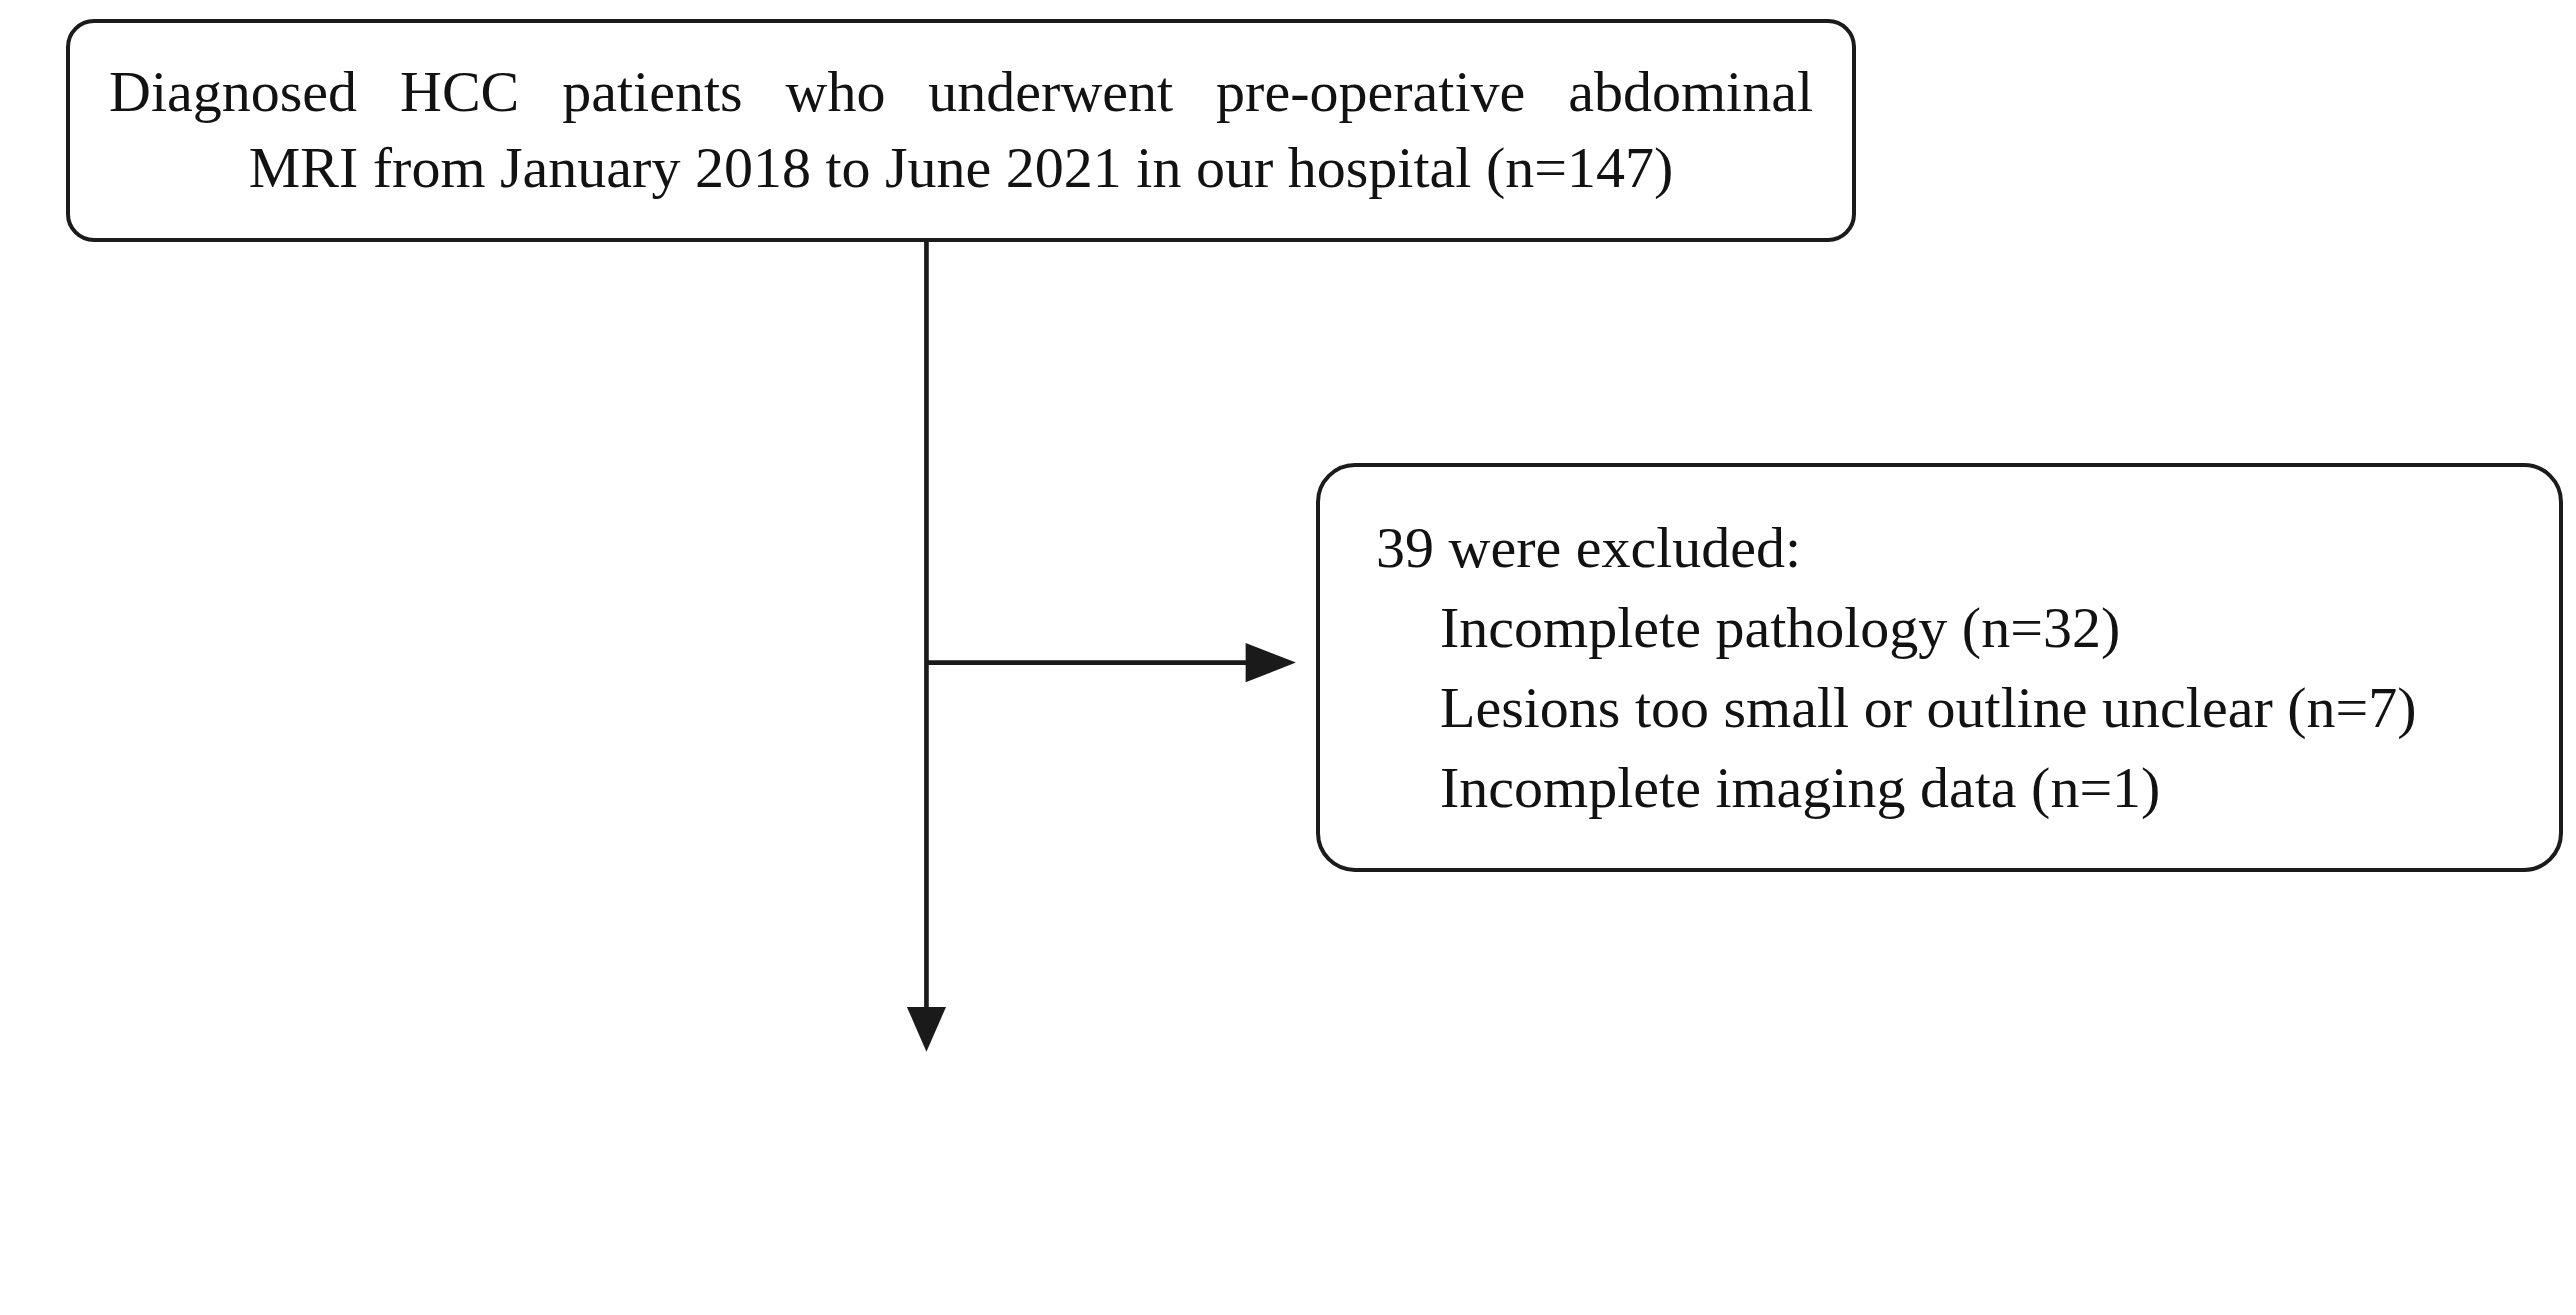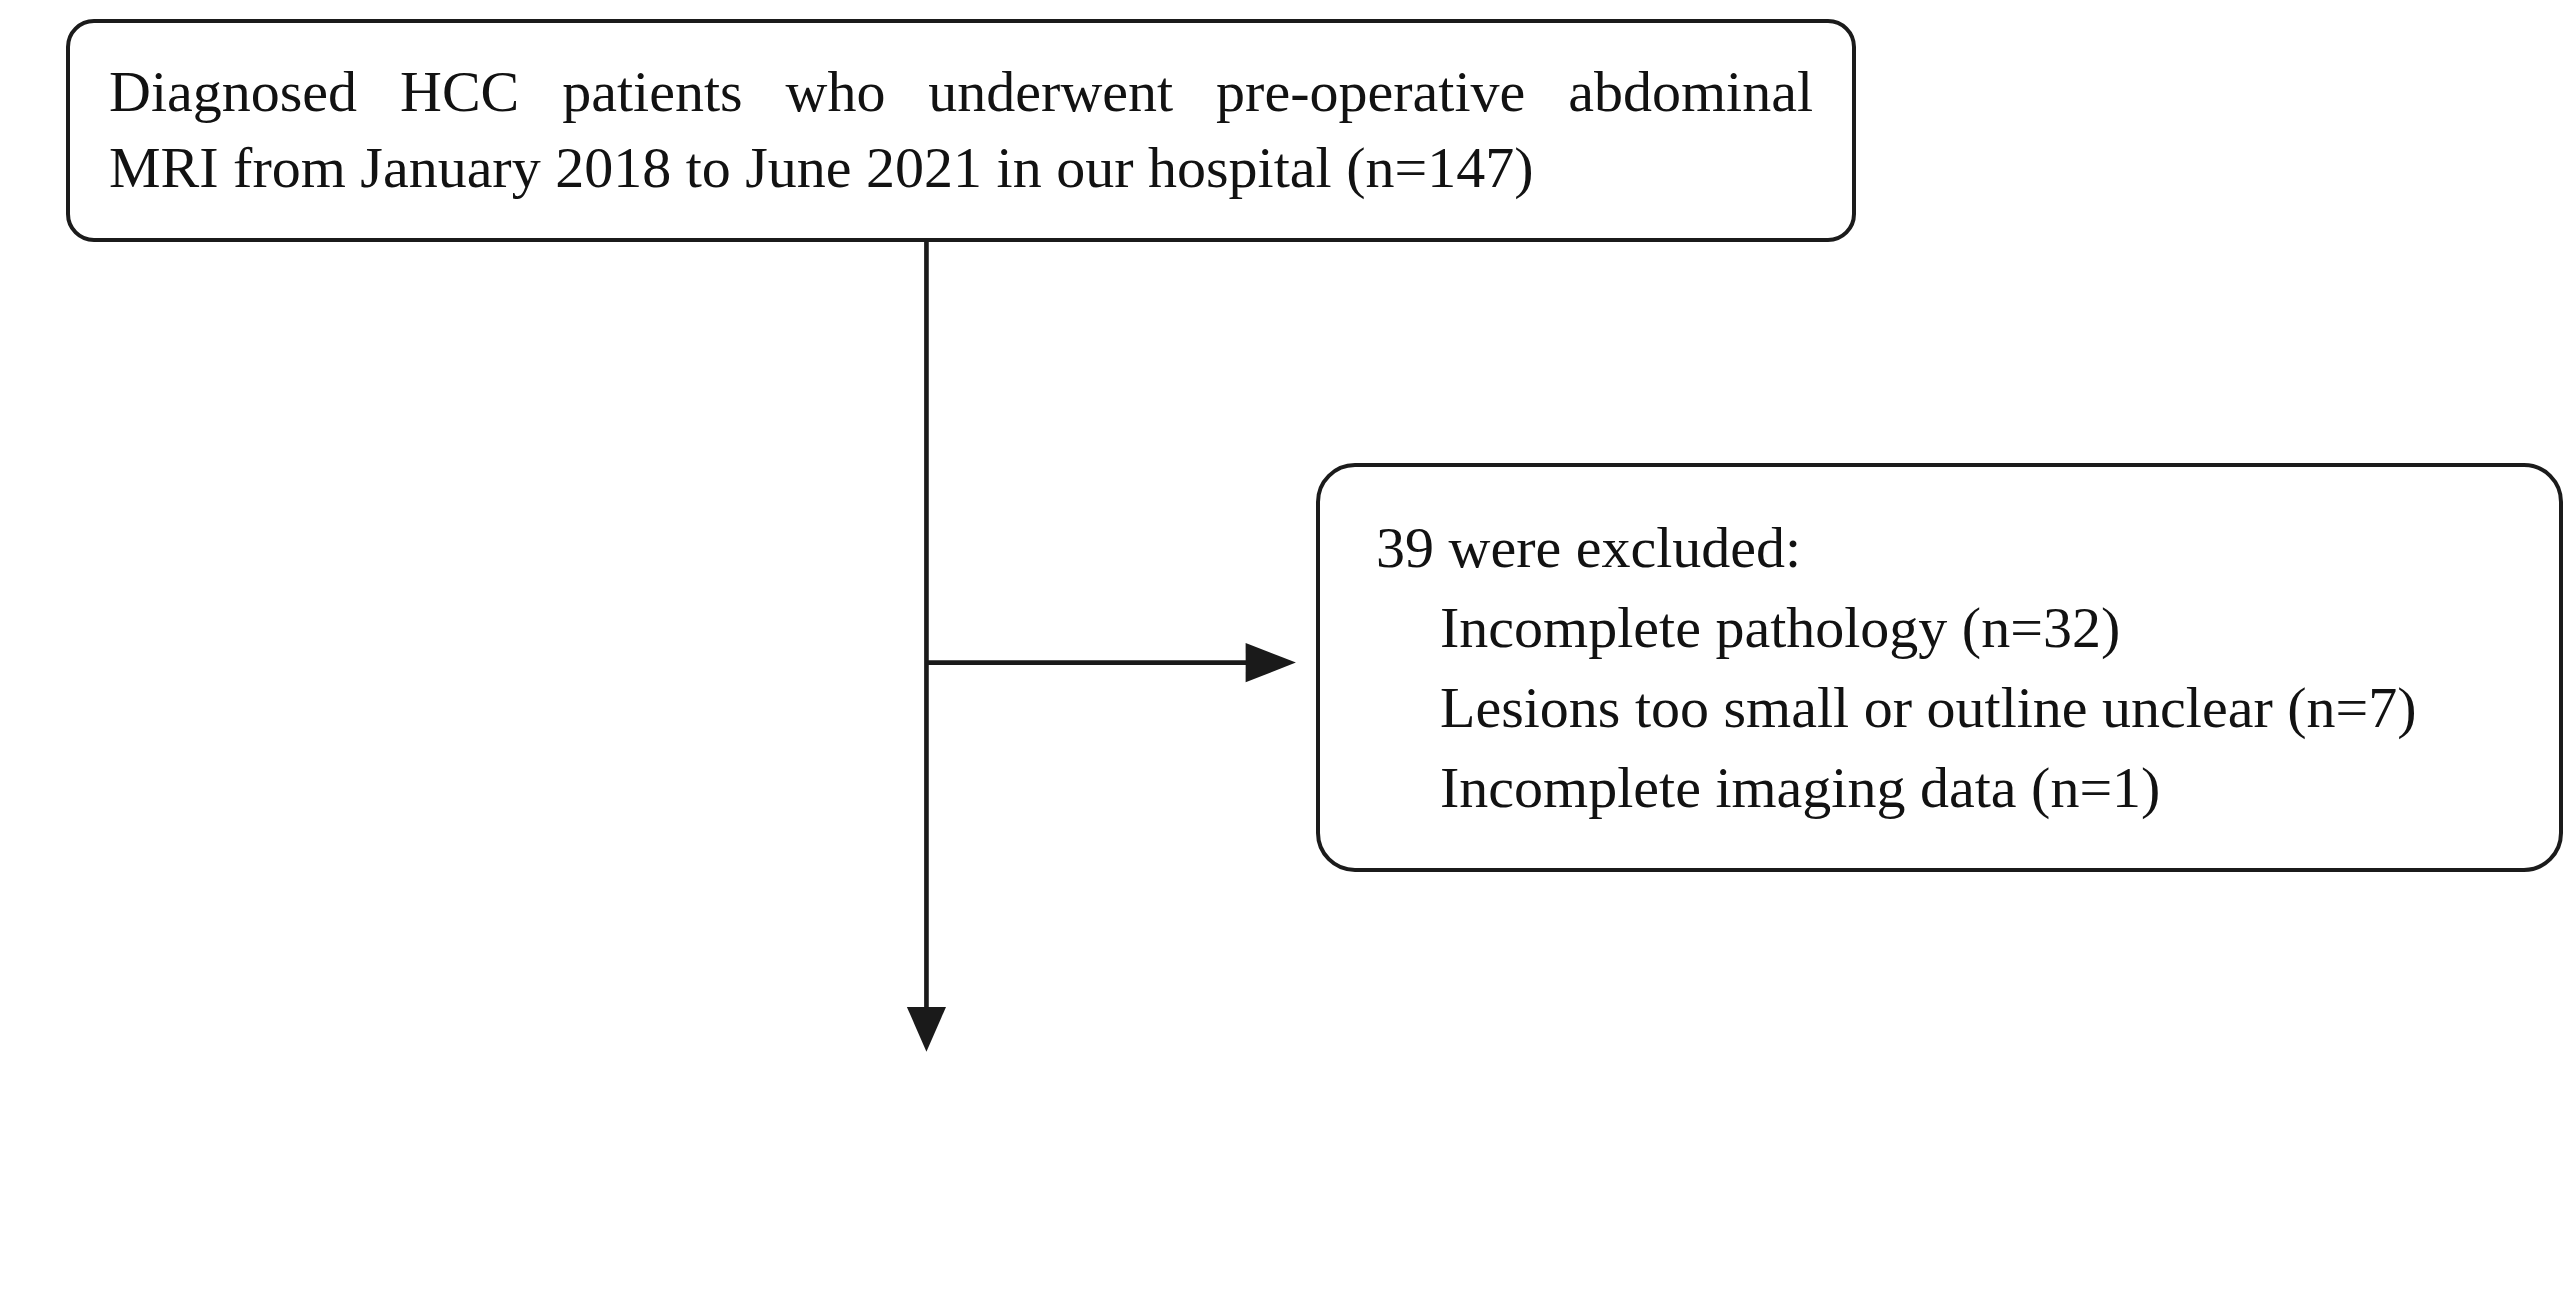--- a/index.html
+++ b/index.html
@@ -35,21 +35,21 @@
     border-radius: 28px;
     padding: 0 39px;
     margin-left: 36px;
   }
   .box-top .justified-line {
     text-align: justify;
     text-align-last: justify;
     text-justify: inter-word;
   }
   .box-top .plain-line {
-    text-align: left;
+    text-align: center;
     white-space: nowrap;
   }
   .box-excluded {
     left: 1316px;
     top: 463px;
     width: 1247px;
     height: 409px;
     border-radius: 39px;
     line-height: 80px;
   }

